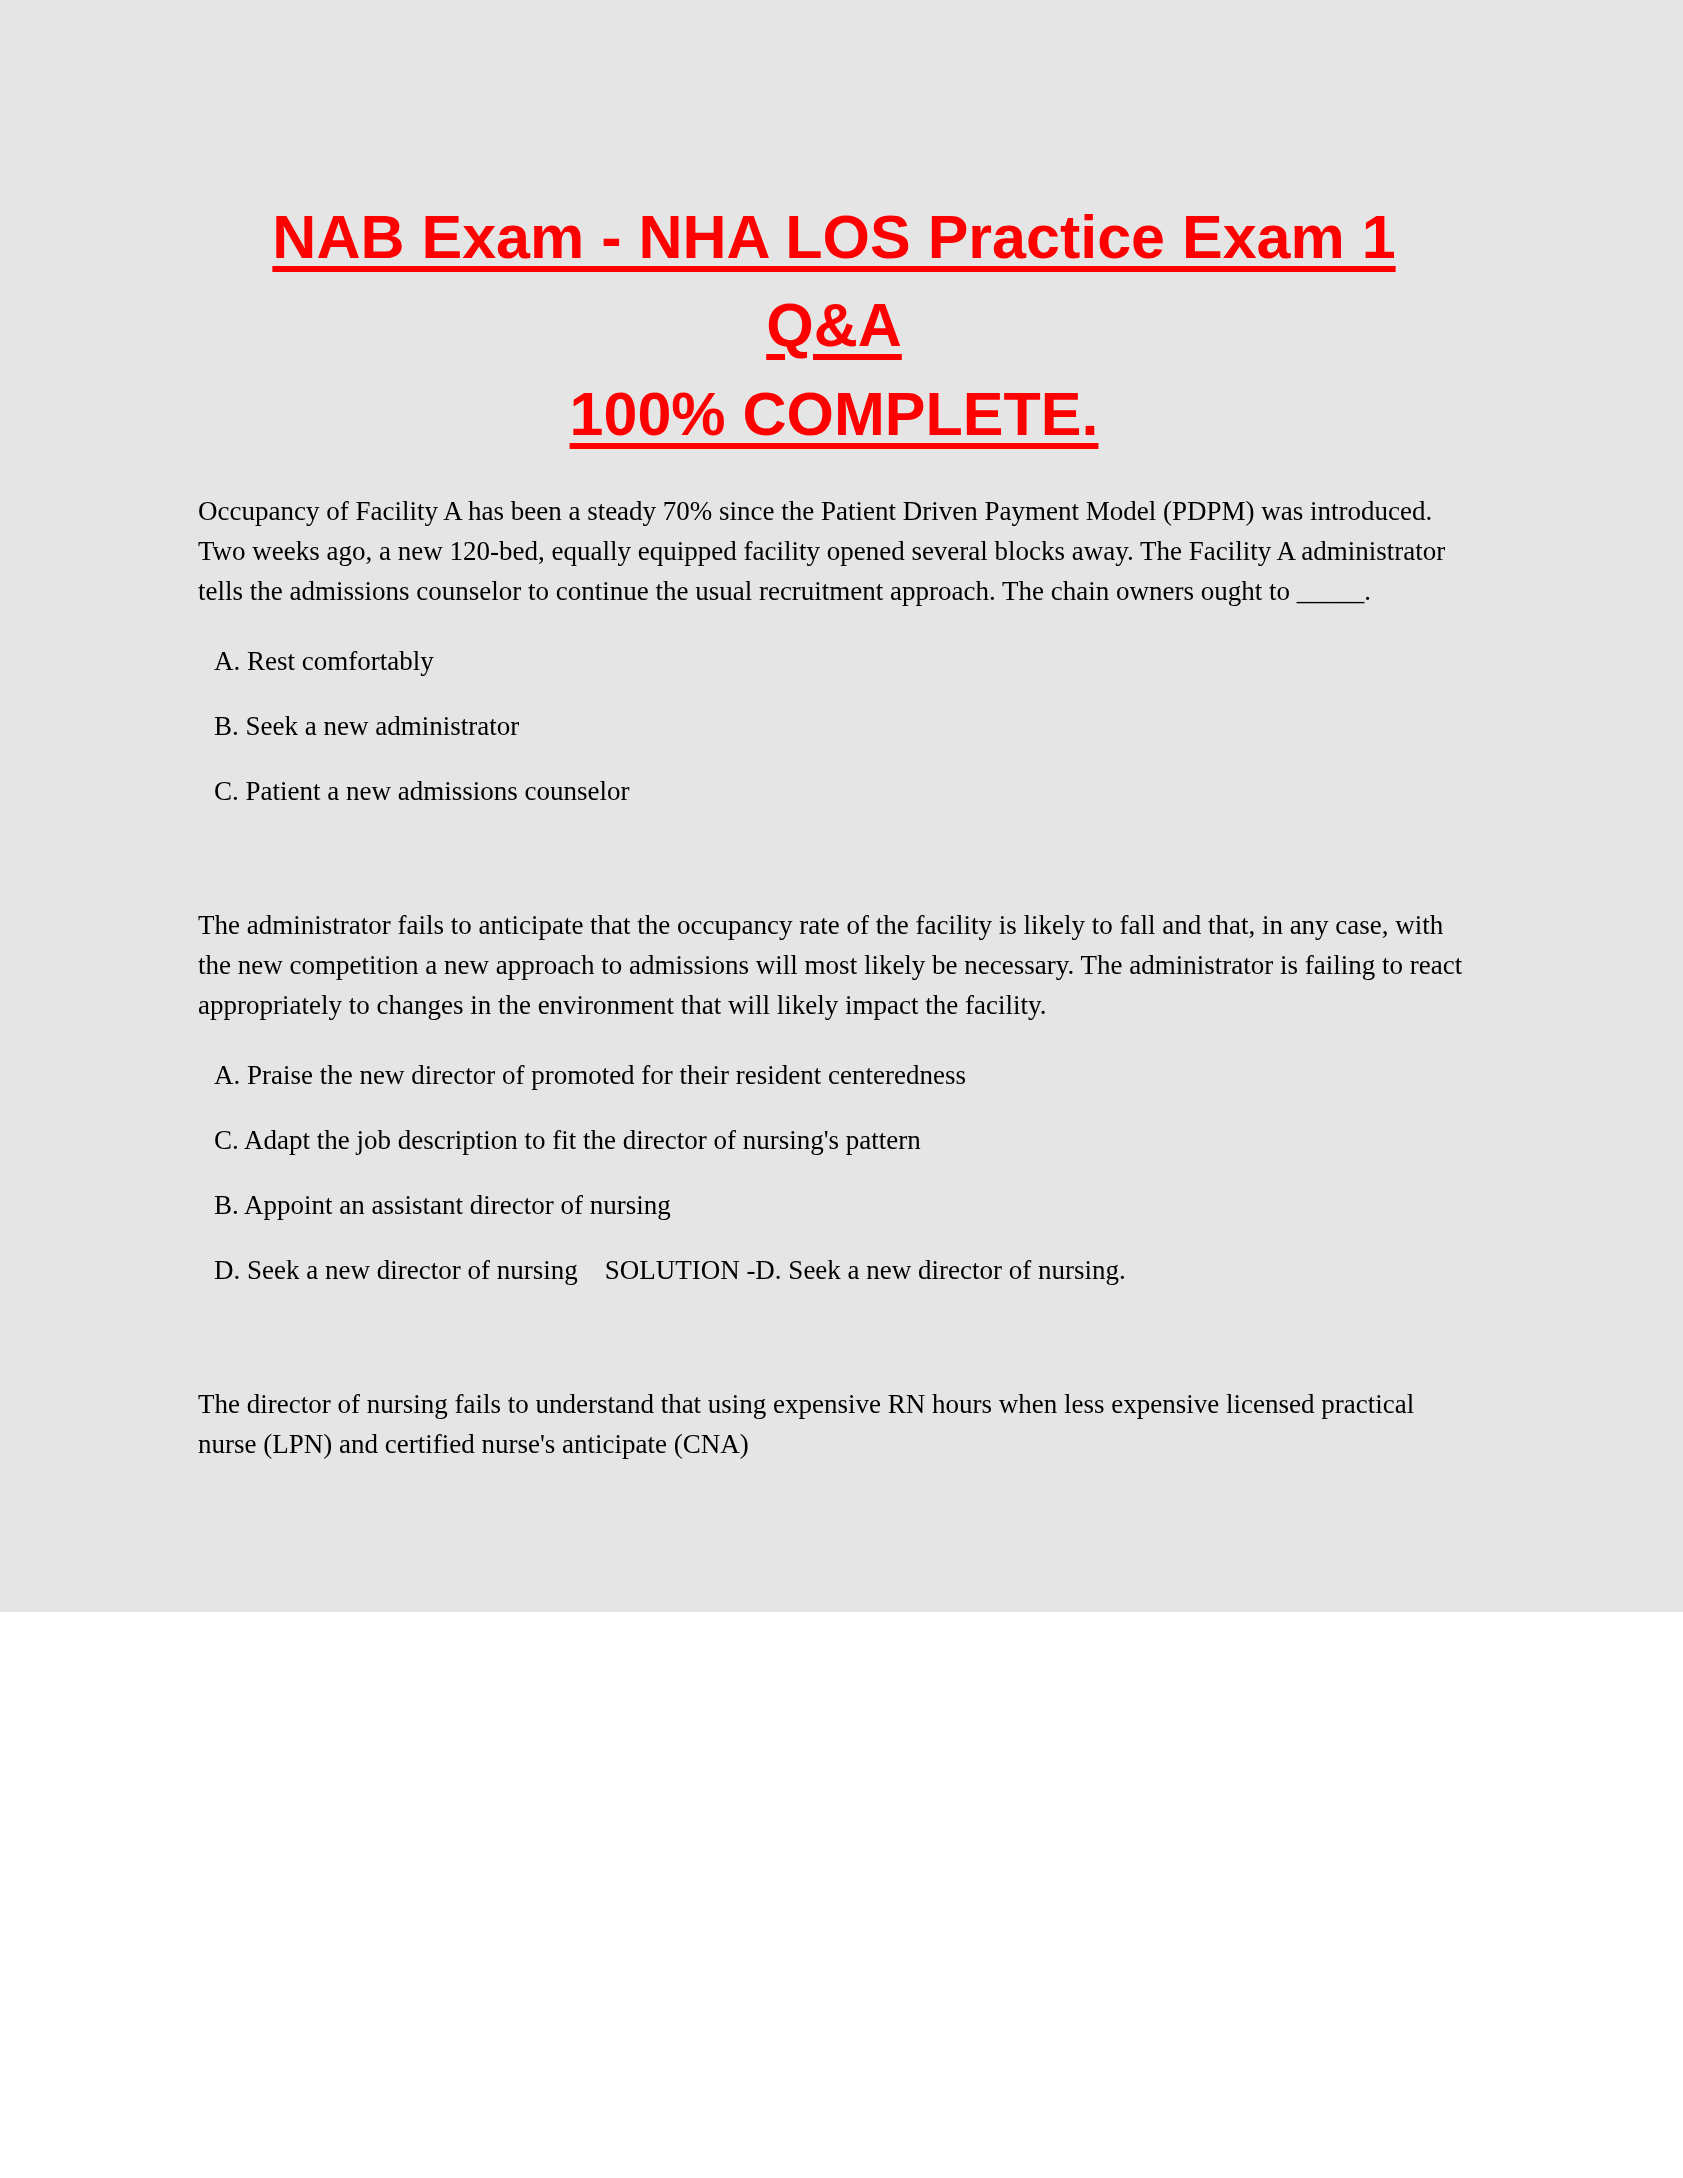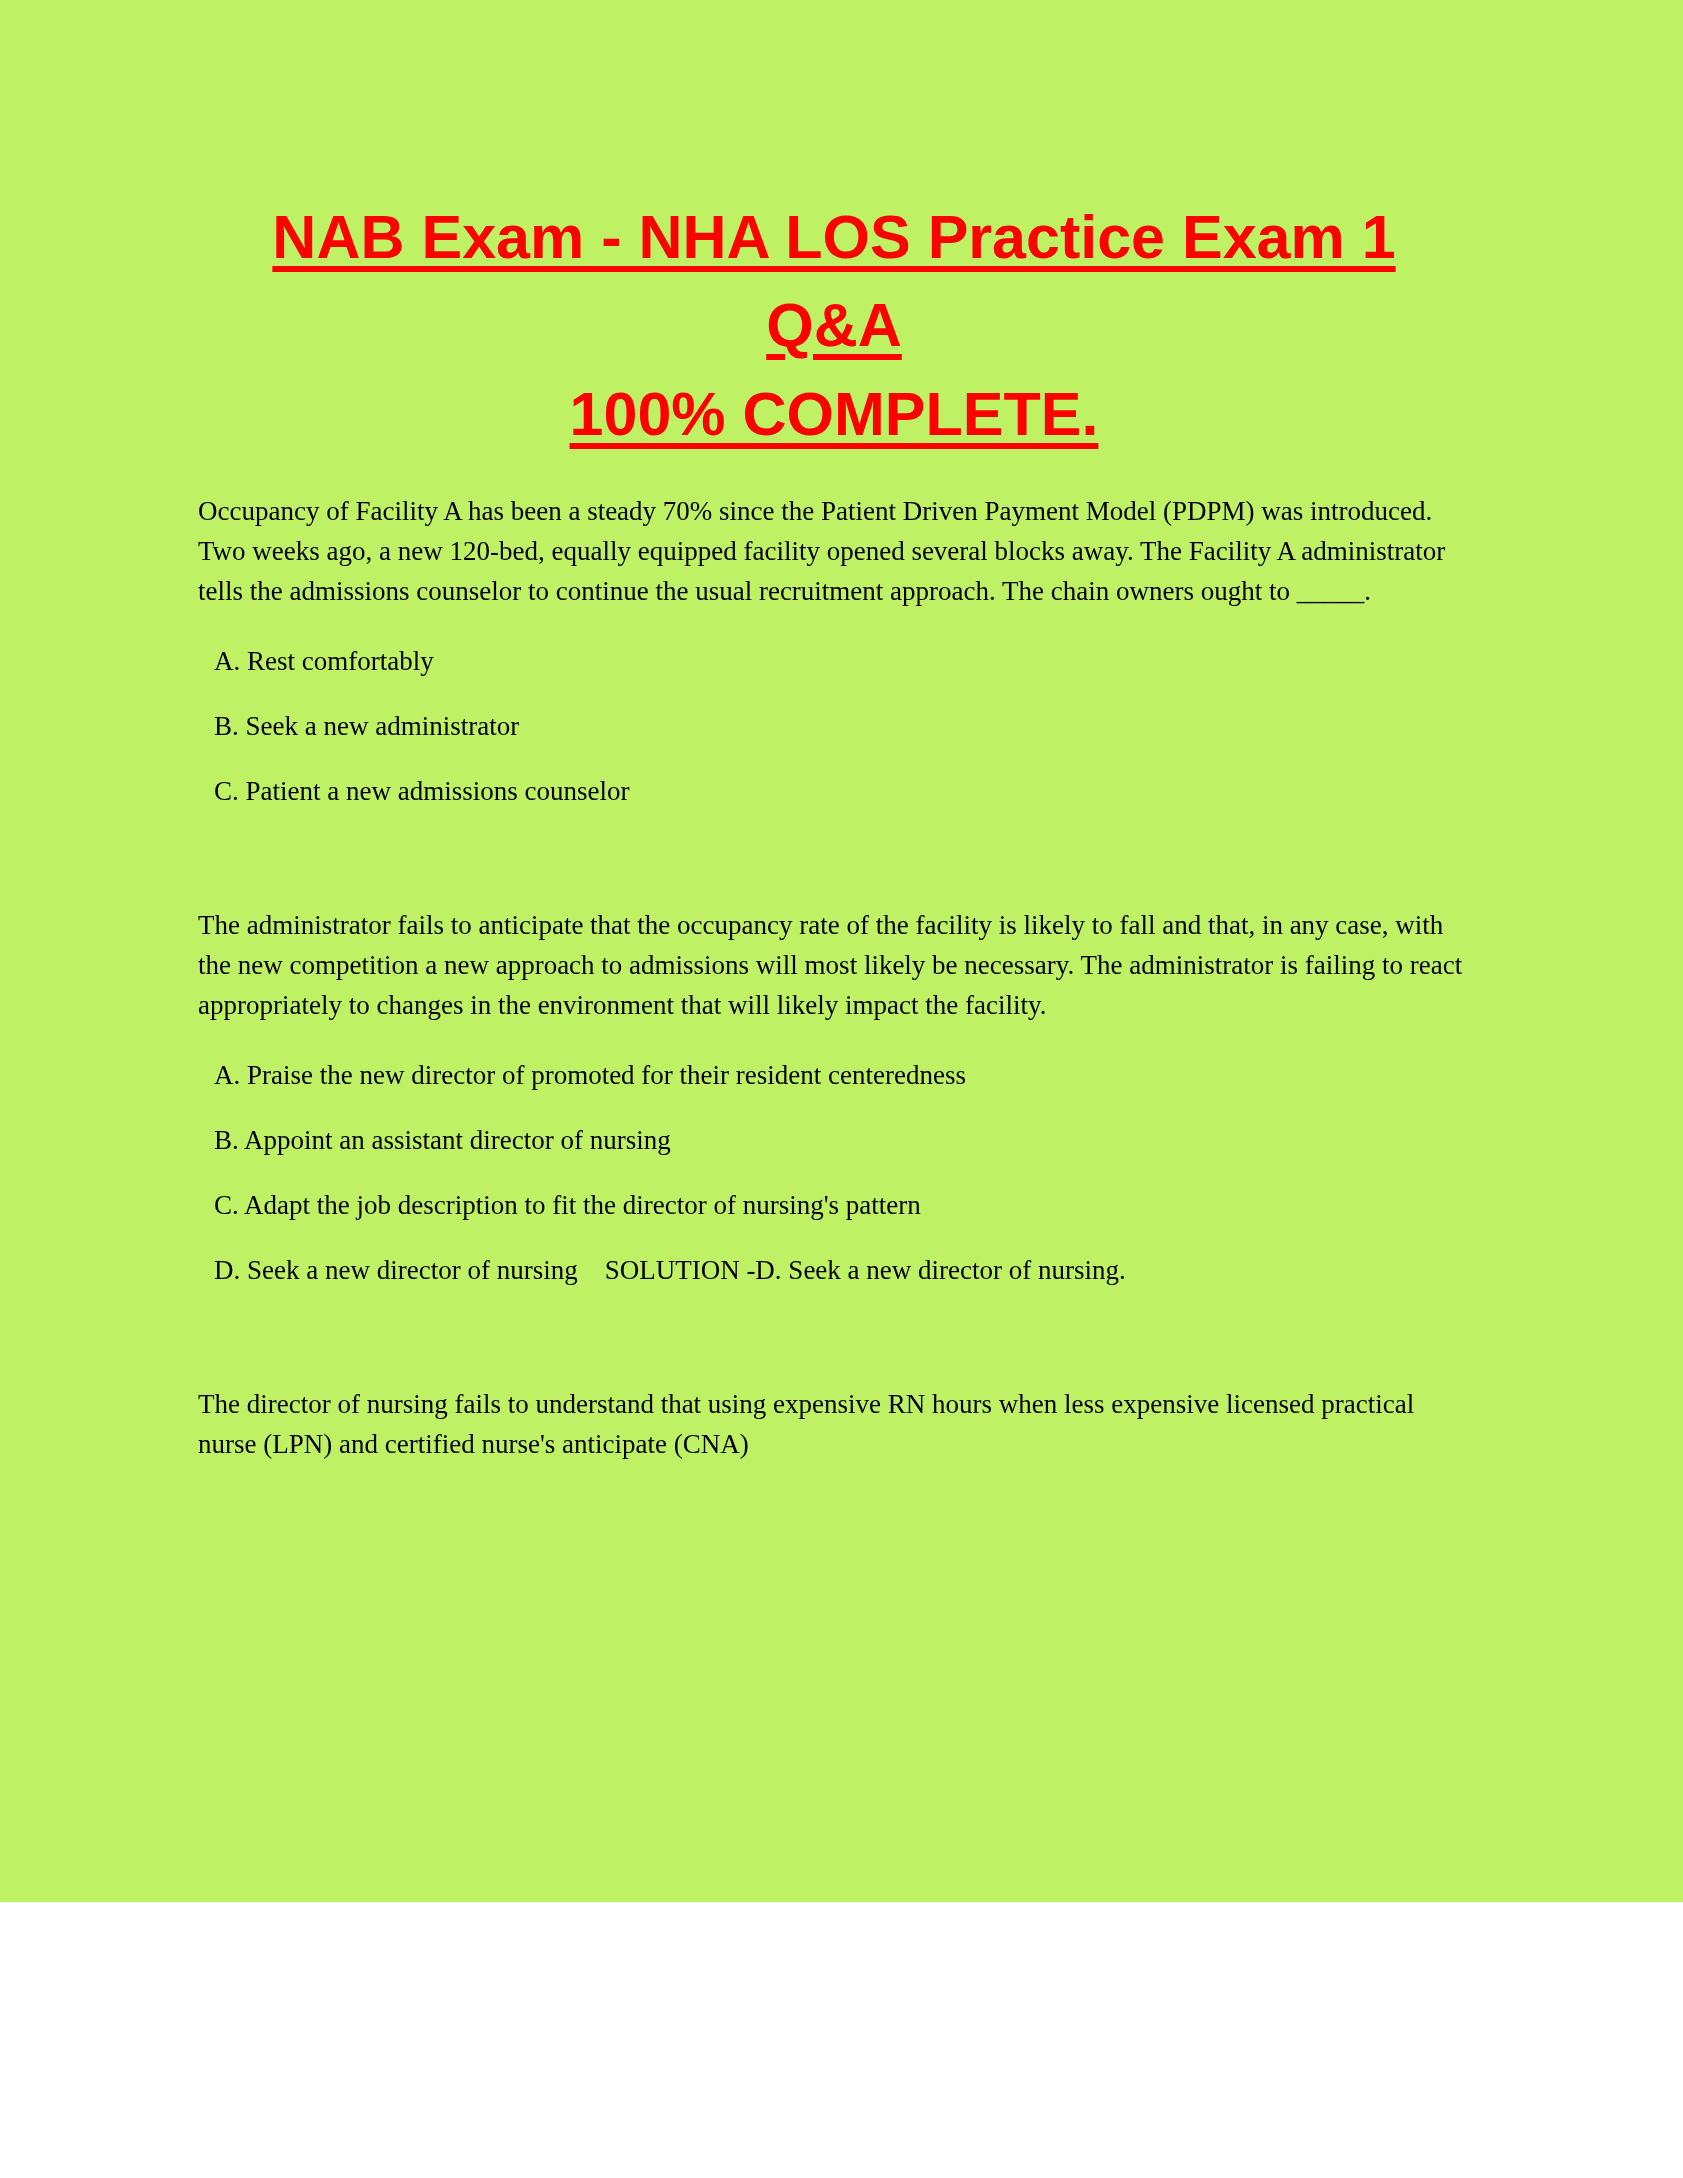--- a/index.html
+++ b/index.html
@@ -9,23 +9,23 @@
   }
   body {
     width: 1683px;
     height: 2178px;
     position: relative;
     overflow: hidden;
   }
   .page {
     box-sizing: border-box;
     width: 1683px;
-    height: 1902px;
+    height: 1612px;
     padding: 193px 213px 0 198px;
-    background: #bef264;
+    background: #e5e5e5;
   }
   .doc-title {
     font-family: "Liberation Sans", "DejaVu Sans", sans-serif;
     font-weight: bold;
     font-size: 61px;
     line-height: 1.45;
     color: var(--title-red, #ff0000);
     text-align: center;
     text-decoration: underline;
     text-underline-offset: 8px;
@@ -64,20 +64,20 @@
   <p class="body-text">Occupancy of Facility A has been a steady 70% since the Patient Driven Payment Model (PDPM) was introduced. Two weeks ago, a new 120-bed, equally equipped facility opened several blocks away. The Facility A administrator tells the admissions counselor to continue the usual recruitment approach. The chain owners ought to _____.</p>
 
   <p class="body-text option-line">A. Rest comfortably</p>
   <p class="body-text option-line">B. Seek a new administrator</p>
   <p class="body-text option-line">C. Patient a new admissions counselor</p>
 
   <p class="body-text spaced-top">The administrator fails to anticipate that the occupancy rate of the facility is likely to fall and that, in any case, with the new competition a new approach to admissions will most likely be necessary. The administrator is failing to react appropriately to changes in the environment that will likely impact the facility.</p>
 
 
   <p class="body-text option-line">A. Praise the new director of promoted for their resident centeredness</p>
+  <p class="body-text option-line">C. Adapt the job description to fit the director of nursing's pattern</p>
   <p class="body-text option-line">B. Appoint an assistant director of nursing</p>
-  <p class="body-text option-line">C. Adapt the job description to fit the director of nursing's pattern</p>
   <p class="body-text option-line prewrap">D. Seek a new director of nursing    SOLUTION -D. Seek a new director of nursing.</p>
 
   <p class="body-text spaced-top">The director of nursing fails to understand that using expensive RN hours when less expensive licensed practical nurse (LPN) and certified nurse's anticipate (CNA)</p>
 
 </div>
 
 
 </body></html>

